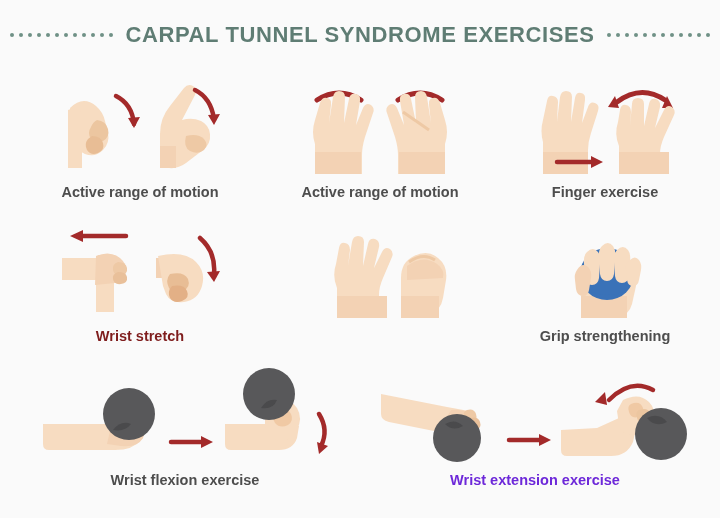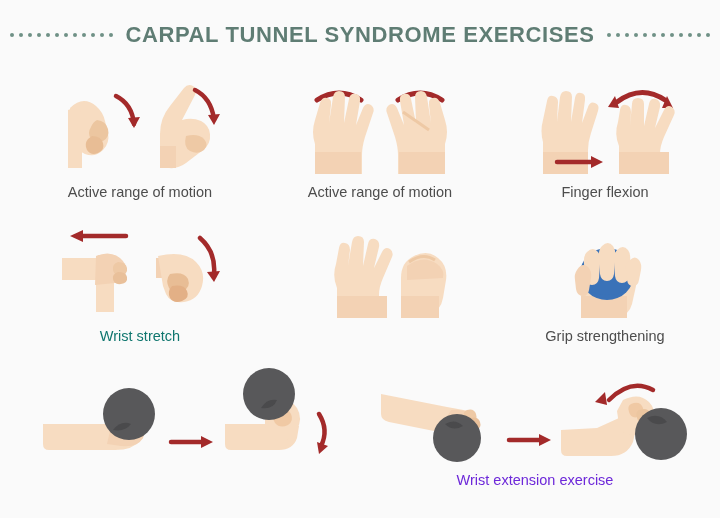--- a/index.html
+++ b/index.html
@@ -47,20 +47,21 @@
     font-size: 22px;
     font-weight: bold;
     letter-spacing: 0.6px;
     color: #5f7d74;
     white-space: nowrap;
   }
   
   .cell {
     position: absolute;
     box-sizing: border-box;
+    font-weight: bold;
   }
   .art {
     position: relative;
     width: 100%;
     height: 100px;
   }
   .art svg {
     display: block;
     margin: 0 auto;
     overflow: visible;
@@ -206,21 +207,21 @@
         </g>
 
         <g>
           <path d="M104 96 l0 -28 q-5 -12 -1 -24 l2 -12 q1 -6 6 -5 q5 1 5 7 l-1 14
                    l2 -22 q0 -6 6 -6 q6 0 6 6 l0 22 l5 -22 q1 -6 7 -5 q5 2 4 8 l-5 21
                    l9 -18 q3 -6 8 -3 q4 3 2 8 l-10 22 q-4 9 -4 17 l0 20 z" fill="#f7dcc1"></path>
           <path d="M104 96 l0 -22 l50 0 l0 22 z" fill="#f3d2b4"></path>
         </g>
       </svg>
     </div>
-    <div class="caption" style="color: rgb(77, 77, 77);">Finger flexion</div>
+    <div class="caption" style="color: rgb(77, 77, 77);">Finger exercise</div>
   </div>
 
   <div class="cell" id="cell-3">
     <div class="art">
       <svg width="200" height="100" viewBox="0 0 200 100">
 
         <g>
           <line x1="40" y1="14" x2="86" y2="14" stroke="#a32a2a" stroke-width="4.5" stroke-linecap="round"></line>
           <path d="M30 14 l13 -6 l0 12 z" fill="#a32a2a"></path>
         </g>
@@ -238,21 +239,21 @@
           <path d="M130 52 q14 -3 18 5 q3 8 -5 12 q-9 4 -14 -3 q-4 -8 1 -14 z" fill="#e8bd95"></path>
           <path d="M132 64 q12 -2 15 5 q3 7 -5 10 q-8 3 -12 -3 q-3 -7 2 -12 z" fill="#e3b086"></path>
         </g>
 
         <g>
           <path d="M160 16 q16 14 14 36" stroke="#a32a2a" stroke-width="4.5" fill="none" stroke-linecap="round"></path>
           <path d="M174 60 l-7 -10 l13 -1 z" fill="#a32a2a"></path>
         </g>
       </svg>
     </div>
-    <div class="caption" style="color: #0f766e;">Wrist stretch</div>
+    <div class="caption" style="color: #7f1d1d;">Wrist stretch</div>
   </div>
 
   <div class="cell" id="cell-4">
     <div class="art">
       <svg width="170" height="100" viewBox="0 0 170 100">
 
         <g>
           <path d="M42 96 l0 -30 q-5 -12 -1 -24 l3 -16 q1 -6 6 -5 q5 1 5 7 l-2 16
                    l4 -24 q1 -6 6 -6 q6 0 6 6 l-1 24 l5 -22 q1 -6 7 -5 q5 2 4 8 l-5 21
                    l8 -16 q3 -6 8 -3 q4 3 2 8 l-9 21 q-4 9 -4 17 l0 23 z" fill="#f7dcc1"></path>
@@ -325,20 +326,21 @@
           <circle cx="234" cy="28" r="26" fill="#58585a"></circle>
           <path d="M226 42 q6 -10 16 -8 q-4 10 -16 8 z" fill="#4a4a4c"></path>
         </g>
 
         <g>
           <path d="M284 48 q10 16 2 32" stroke="#a32a2a" stroke-width="4.5" fill="none" stroke-linecap="round"></path>
           <path d="M284 88 l-2 -12 l11 4 z" fill="#a32a2a"></path>
         </g>
       </svg>
     </div>
+    <div class="caption" style="color: rgb(77, 77, 77);">Wrist flexion exercise</div>
   </div>
 
   <div class="cell" id="cell-7">
     <div class="art">
       <svg width="320" height="100" viewBox="0 0 320 100">
 
         <g>
           <path d="M6 28 l0 20 q0 6 8 8 l60 12 q14 3 24 -4 l4 -3 l-8 -16 l-22 -4 z" fill="#f7dcc1"></path>
           <path d="M76 44 q18 -2 26 10 q4 8 -4 12 q-10 5 -22 -2 l-8 -6 z" fill="#f3d2b4"></path>
           <path d="M92 44 q7 -2 9 4 q2 6 -4 8 q-6 2 -8 -4 q-2 -6 3 -8 z" fill="#eec9a5"></path>

